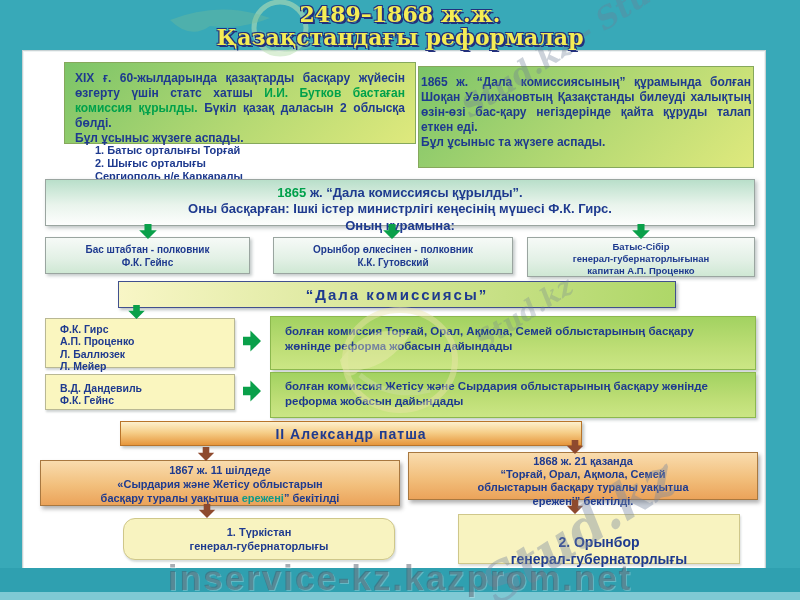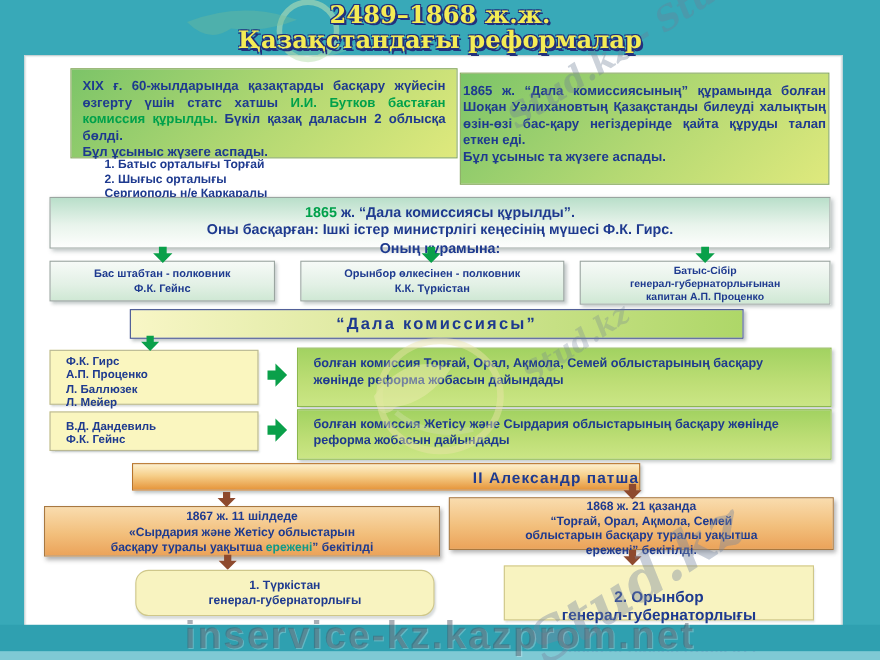--- a/index.html
+++ b/index.html
@@ -23,21 +23,21 @@
   .dala{background:linear-gradient(90deg,#f8f6c6 0%,#e2ecan 0%,#d9e79a 45%,#aed768 100%);
         background:linear-gradient(90deg,#f8f6c6 0%,#d9e79a 45%,#aed768 100%);
         border:1px solid #41508e;box-shadow:2px 2px 3px rgba(60,80,80,.35);
         text-align:center;font-size:15px;letter-spacing:2px;}
   .member{background:#faf6bf;border:1px solid #b9b894;box-shadow:1px 2px 2px rgba(60,80,80,.25);
           text-align:left;}
   .desc{background:linear-gradient(180deg,#a2d261 0%,#bede76 60%,#cbe685 100%);
         border:1px solid #8cb84e;box-shadow:2px 2px 3px rgba(60,80,80,.3);text-align:left;}
   .tsar{background:linear-gradient(180deg,#fdf0cd 0%,#f6cf8a 45%,#e6963c 100%);
         border:1px solid #b8742a;box-shadow:2px 2px 3px rgba(60,80,80,.35);
-        text-align:right;font-size:14px;letter-spacing:1px;}
+        text-align:center;font-size:14px;letter-spacing:1px;}
   .decree{background:linear-gradient(180deg,#f9dcae 0%,#f2bf7c 55%,#eba35a 100%);
           border:1px solid #a87840;box-shadow:2px 3px 4px rgba(60,60,60,.4);text-align:center;}
   .final{background:#f8f3c0;border:1px solid #cfc78a;box-shadow:1px 2px 2px rgba(60,80,80,.2);
          text-align:center;}
   .arr{position:absolute;z-index:4;}
   .arr svg{display:block;}
   .a-green path{fill:#0aa04a;}
   .a-brown path{fill:#8e4a2e;}
   .wm{position:absolute;font-family:"DejaVu Serif",serif;font-style:italic;font-weight:bold;
       color:rgba(110,125,150,.35);white-space:nowrap;z-index:5;pointer-events:none;}
@@ -109,21 +109,21 @@
         <path d="M6 0h8v7h6L10 17 0 7h6z"></path>
       </svg>
     </span>
 
   <div class="box subbox" style="left:45px;top:237px;width:205px;height:37px;padding-top:5px;font-size:10px;line-height:1.3;">
     <div>Бас штабтан - полковник</div>
     <div>Ф.К. Гейнс</div>
   </div>
   <div class="box subbox" style="left:273px;top:237px;width:240px;height:37px;padding-top:5px;font-size:10px;line-height:1.3;">
     <div>Орынбор өлкесінен - полковник</div>
-    <div>К.К. Түркістан</div>
+    <div>К.К. Гутовский</div>
   </div>
   <div class="box subbox" style="left:527px;top:237px;width:228px;height:40px;padding-top:3px;font-size:9.5px;line-height:1.25;">
     <div>Батыс-Сібір</div>
     <div>генерал-губернаторлығынан</div>
     <div>капитан А.П. Проценко</div>
   </div>
 
   <div class="box dala" style="left:118px;top:281px;width:558px;height:27px;padding-top:4px;"><span>“Дала  комиссиясы”</span></div>
 
   <span class="arr a-green" style="left:128px;top:305px;">

